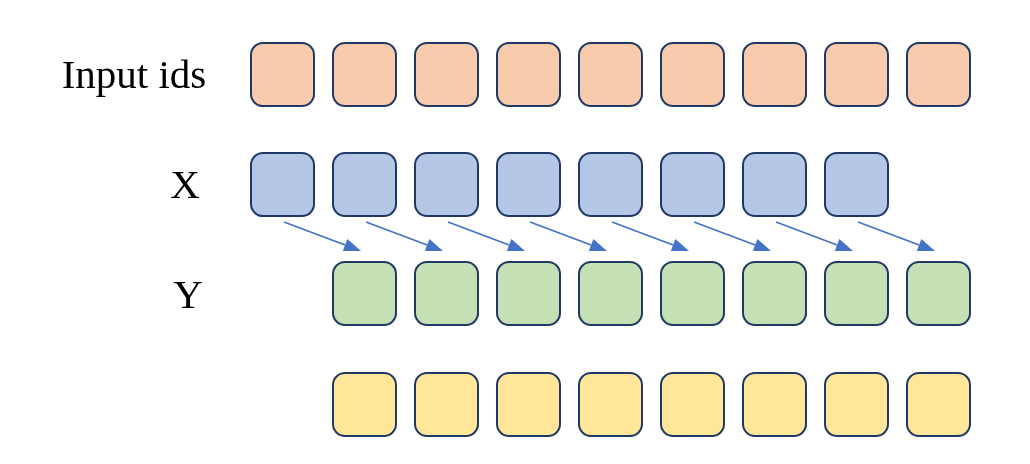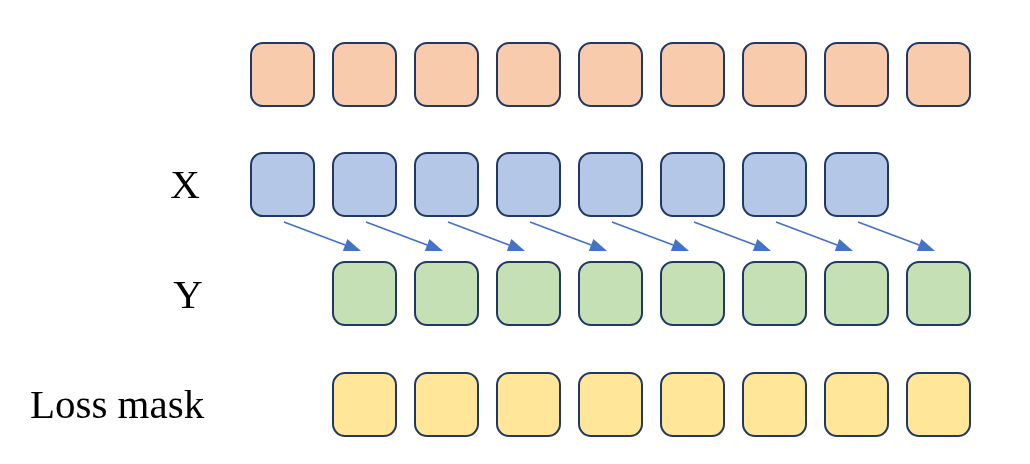--- a/index.html
+++ b/index.html
@@ -36,23 +36,23 @@
     left: 0; top: 0;
     width: 1030px; height: 464px;
     pointer-events: none;
   }
   #boxes-layer { position: absolute; left: 0; top: 0; width: 100%; height: 100%; }
 </style>
 </head>
 <body>
 
 <div class="canvas">
+  <div class="row-label label-input-ids">Input ids</div>
   <div class="row-label label-x">X</div>
   <div class="row-label label-y">Y</div>
-  <div class="row-label label-loss-mask">Loss mask</div>
 
   <div id="boxes-layer">
       <div class="box" style="left: 250px; top: 42px; background: rgb(248, 203, 173); border-color: rgb(31, 56, 100);"></div>
       <div class="box" style="left: 332px; top: 42px; background: rgb(248, 203, 173); border-color: rgb(31, 56, 100);"></div>
       <div class="box" style="left: 414px; top: 42px; background: rgb(248, 203, 173); border-color: rgb(31, 56, 100);"></div>
       <div class="box" style="left: 496px; top: 42px; background: rgb(248, 203, 173); border-color: rgb(31, 56, 100);"></div>
       <div class="box" style="left: 578px; top: 42px; background: rgb(248, 203, 173); border-color: rgb(31, 56, 100);"></div>
       <div class="box" style="left: 660px; top: 42px; background: rgb(248, 203, 173); border-color: rgb(31, 56, 100);"></div>
       <div class="box" style="left: 742px; top: 42px; background: rgb(248, 203, 173); border-color: rgb(31, 56, 100);"></div>
       <div class="box" style="left: 824px; top: 42px; background: rgb(248, 203, 173); border-color: rgb(31, 56, 100);"></div>

